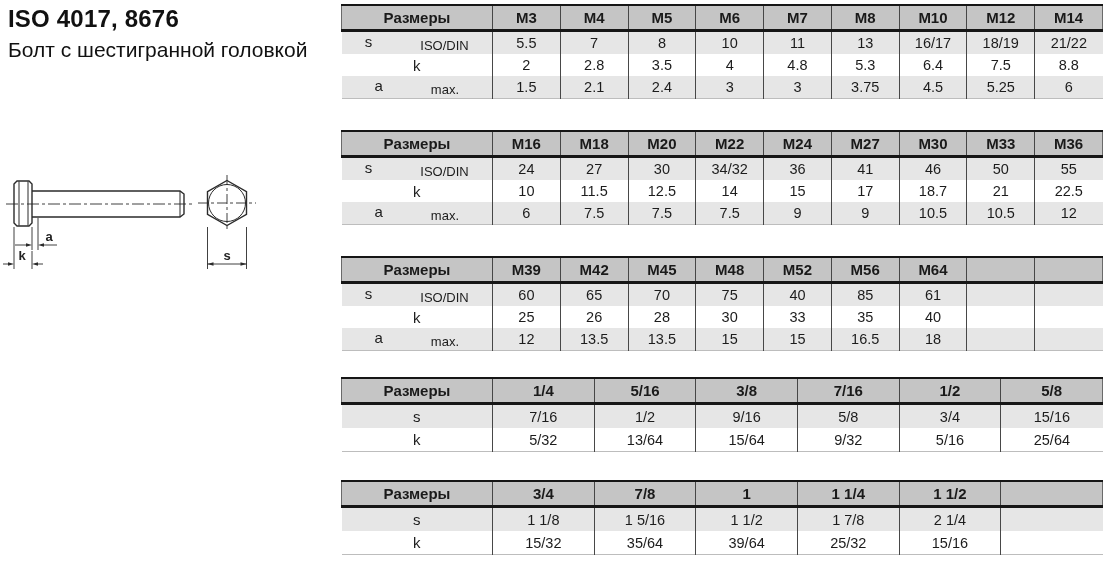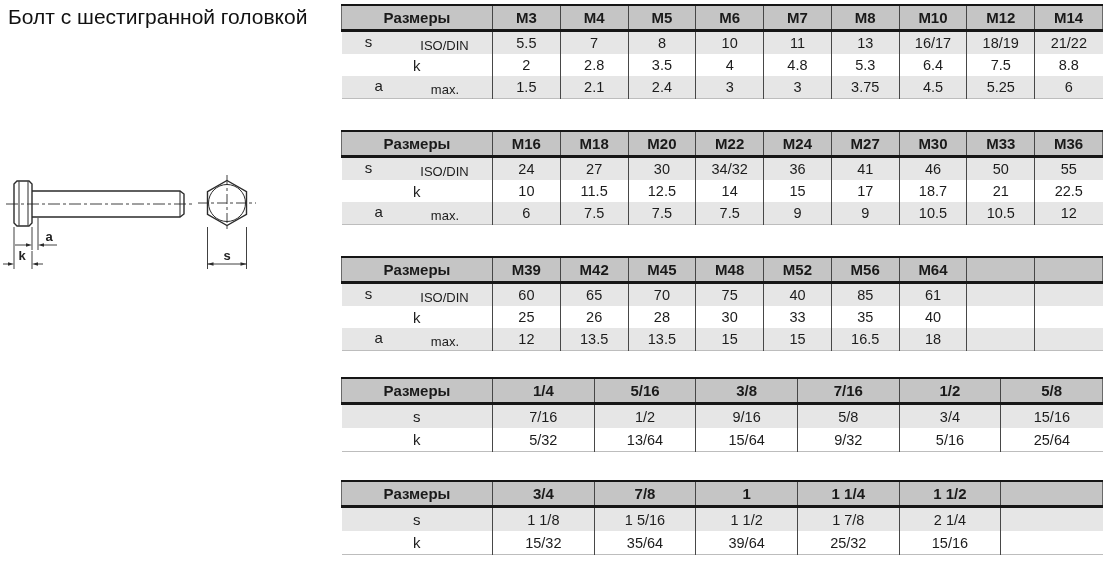--- a/index.html
+++ b/index.html
@@ -67,20 +67,21 @@
   .t3 { top: 256px; }
   .t4 { top: 377px; }
   .t5 { top: 480px; }
 </style>
 </head>
 <body>
 
 <div id="page">
 
   <div id="title-block">
+    <div class="std-line">ISO 4017, 8676</div>
     <div class="desc-line">Болт с шестигранной головкой</div>
   </div>
 
   <svg id="drawing" width="280" height="108" viewBox="0 0 280 108">
 
     <g fill="none" stroke="#2b2b2b" stroke-width="1.4">
       <path d="M14,14 L17,11 L29,11 L32,14 L32,53 L29,56 L17,56 L14,53 Z"></path>
       <line x1="19" y1="11.5" x2="19" y2="55.5" stroke-width="1"></line>
       <line x1="28" y1="11.5" x2="28" y2="55.5" stroke-width="1"></line>
       <path d="M32,21 L180,21 L184,24 L184,44 L180,47 L32,47"></path>

